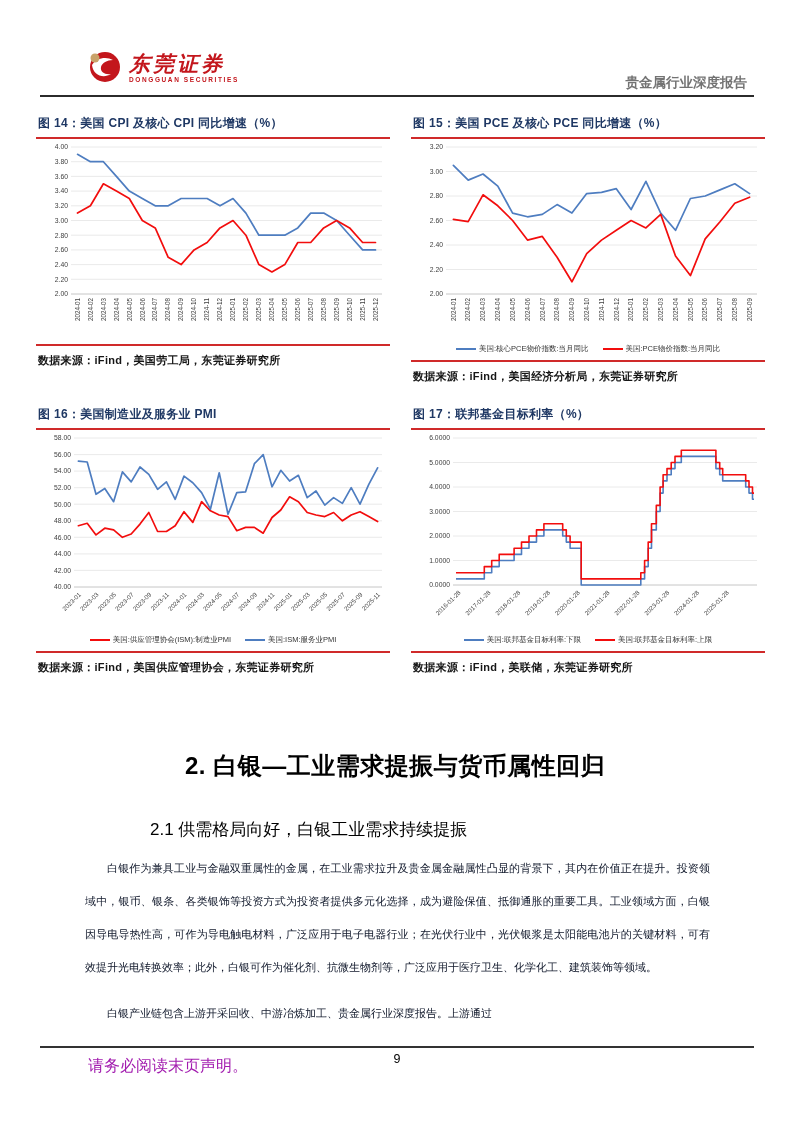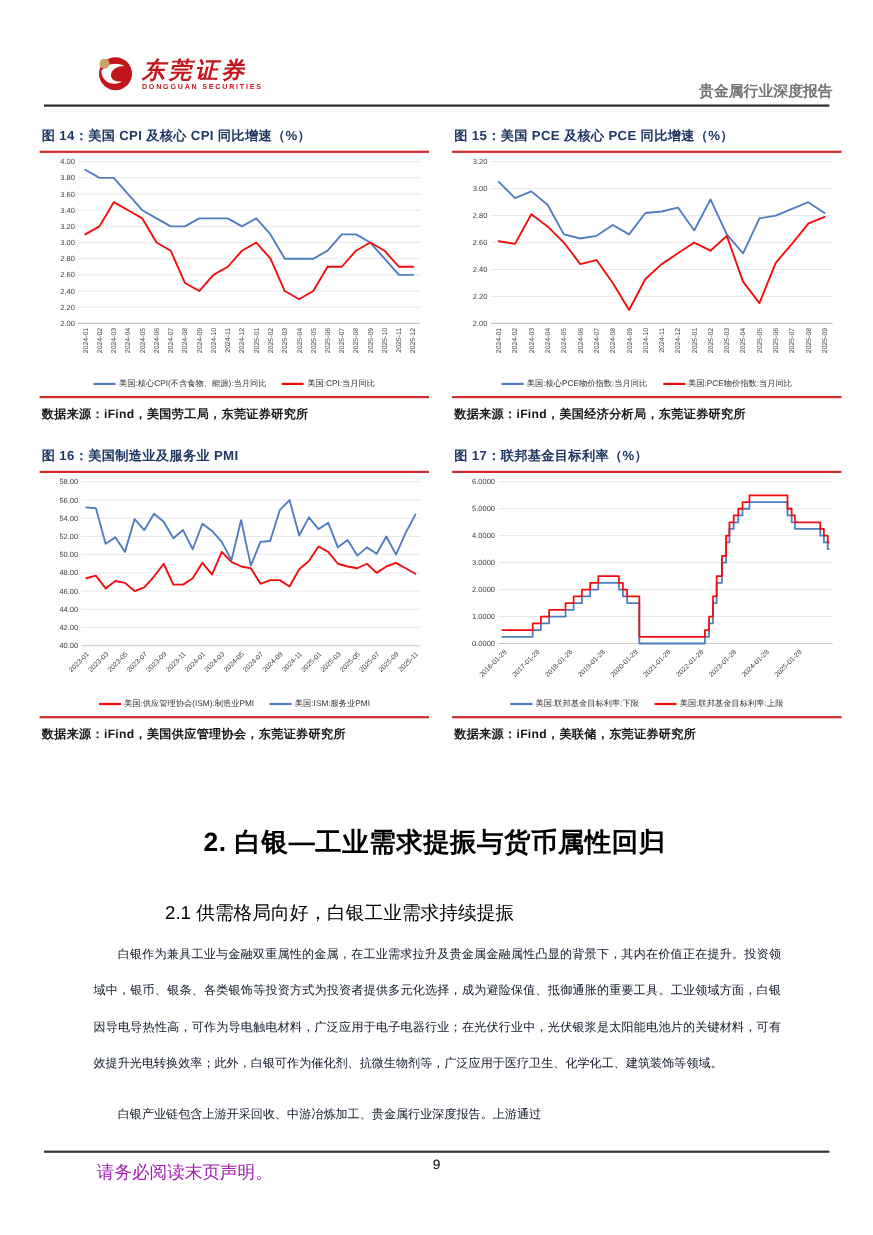--- a/index.html
+++ b/index.html
@@ -1,20 +1,20 @@
 <!DOCTYPE html>
 <html><head>
 <meta charset="utf-8">
 <style>
   html,body{margin:0;padding:0;background:#9a9a9a;}
   .page{position:relative;width:794px;height:1123px;margin:0 auto;background:#ffffff;
         font-family:"Liberation Sans","DejaVu Sans",sans-serif;color:#111;overflow:hidden;}
 
   
-  .header{position:absolute;top:46px;left:40px;right:37px;height:48px;text-decoration:underline;}
+  .header{position:absolute;top:46px;left:40px;right:47px;height:48px;text-decoration:underline;}
   .logo{position:absolute;left:46px;top:2px;display:flex;align-items:center;gap:7px;}
   .logo-text{display:flex;flex-direction:column;line-height:1;}
   .logo-cn{color:#c3161c;font-size:21px;font-weight:bold;font-style:italic;letter-spacing:3px;
            font-family:"DejaVu Serif","Liberation Serif",serif;}
   .logo-en{color:#c3161c;font-size:6.5px;font-weight:bold;letter-spacing:1.6px;margin-top:3px;}
   .report-type{position:absolute;right:0;bottom:2px;font-size:13.5px;font-weight:bold;color:#737373;}
   .header-rule{position:absolute;top:95px;left:40px;right:40px;border-top:2.5px solid #2b2b2b;}
 
   
   .charts{position:absolute;top:112px;left:36px;width:729px;
@@ -113,30 +113,20 @@
           <text x="264" y="159" text-anchor="end" font-size="6.3" fill="#404040" transform="rotate(-90 264 159)">2025-06</text>
           <text x="276.9" y="159" text-anchor="end" font-size="6.3" fill="#404040" transform="rotate(-90 276.9 159)">2025-07</text>
           <text x="289.9" y="159" text-anchor="end" font-size="6.3" fill="#404040" transform="rotate(-90 289.9 159)">2025-08</text>
           <text x="302.8" y="159" text-anchor="end" font-size="6.3" fill="#404040" transform="rotate(-90 302.8 159)">2025-09</text>
           <text x="315.8" y="159" text-anchor="end" font-size="6.3" fill="#404040" transform="rotate(-90 315.8 159)">2025-10</text>
           <text x="328.8" y="159" text-anchor="end" font-size="6.3" fill="#404040" transform="rotate(-90 328.8 159)">2025-11</text>
           <text x="341.7" y="159" text-anchor="end" font-size="6.3" fill="#404040" transform="rotate(-90 341.7 159)">2025-12</text>
           <polyline points="41.5,15.3 54.4,22.7 67.4,22.7 80.4,37.4 93.3,52.1 106.3,59.5 119.2,66.8 132.2,66.8 145.1,59.5 158.1,59.5 171.1,59.5 184,66.8 197,59.5 209.9,74.1 222.9,96.2 235.9,96.2 248.8,96.2 261.8,88.9 274.7,74.1 287.7,74.1 300.6,81.5 313.6,96.2 326.6,110.9 339.5,110.9" fill="none" stroke="#4e7dc0" stroke-width="1.7" stroke-linejoin="round" stroke-linecap="round"></polyline>
           <polyline points="41.5,74.1 54.4,66.8 67.4,44.8 80.4,52.1 93.3,59.5 106.3,81.5 119.2,88.9 132.2,118.3 145.1,125.6 158.1,110.9 171.1,103.5 184,88.9 197,81.5 209.9,96.2 222.9,125.6 235.9,133 248.8,125.6 261.8,103.5 274.7,103.5 287.7,88.9 300.6,81.5 313.6,88.9 326.6,103.5 339.5,103.5" fill="none" stroke="#f20d0d" stroke-width="1.7" stroke-linejoin="round" stroke-linecap="round"></polyline>
         </svg>
-      <div class="fig-legend">
-          <span class="leg-item">
-            <span class="leg-line" style="background: rgb(78, 125, 192);"></span>
-            <span>美国:核心CPI(不含食物、能源):当月同比</span>
-          </span>
-          <span class="leg-item">
-            <span class="leg-line" style="background: rgb(242, 13, 13);"></span>
-            <span>美国:CPI:当月同比</span>
-          </span>
-        </div>
       <div class="fig-source">数据来源：iFind，美国劳工局，东莞证券研究所</div>
     </section>
     <section class="fig">
       <div class="fig-title">图 15：美国 PCE 及核心 PCE 同比增速（%）</div>
       <svg class="fig-plot" width="354" height="205" viewBox="0 0 354 205">
           <line x1="35" y1="155" x2="346" y2="155" stroke="#c6c6c6" stroke-width="1"></line>
           <text x="32" y="157.3" text-anchor="end" font-size="6.8" fill="#404040">2.00</text>
           <line x1="35" y1="130.5" x2="346" y2="130.5" stroke="#e4e4e4" stroke-width="0.8"></line>
           <text x="32" y="132.8" text-anchor="end" font-size="6.8" fill="#404040">2.20</text>
           <line x1="35" y1="106" x2="346" y2="106" stroke="#e4e4e4" stroke-width="0.8"></line>

